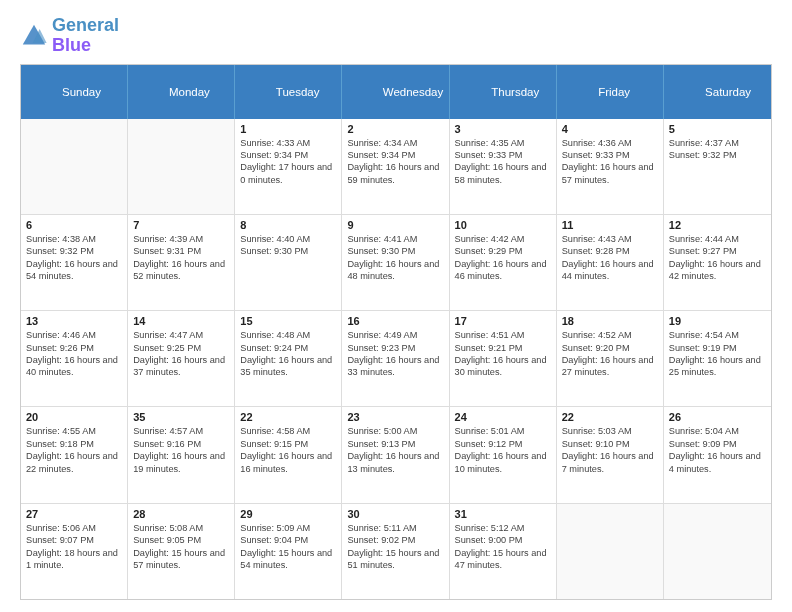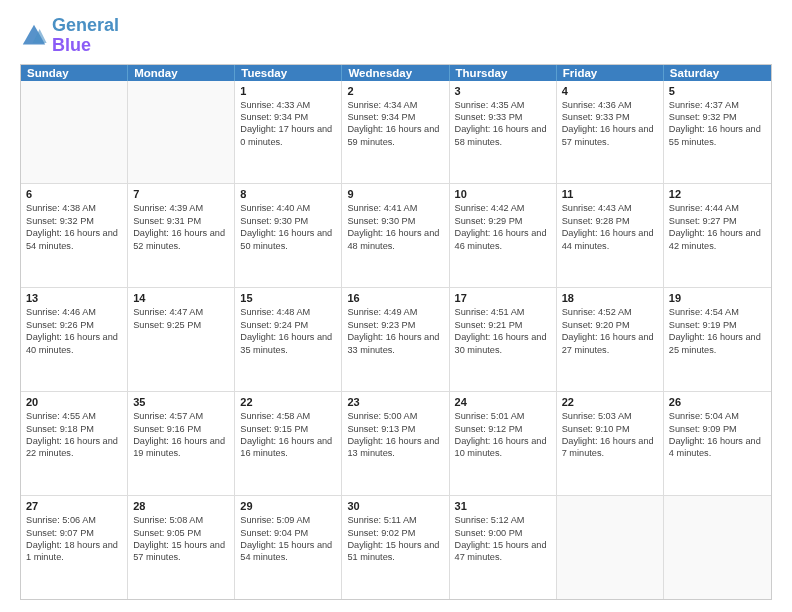--- a/index.html
+++ b/index.html
@@ -62,24 +62,25 @@
       border: 1px solid #ccc;
     }
     .cal-header {
       display: grid;
       grid-template-columns: repeat(7, 1fr);
       background: #3a7fc1;
     }
     .cal-header-cell {
       color: #fff;
       font-size: 11.5px;
-      font-weight: bold;
-      padding: 2px 6px;
+      font-weight: normal;
+      padding: 21px 6px;
       text-align: left;
       border-right: 1px solid #5a9fd1;
+      margin-left: 35px;
     }
     .cal-header-cell:last-child { border-right: none; }
     .cal-body {
       flex: 1;
       display: flex;
       flex-direction: column;
     }
     .cal-row {
       display: grid;
       grid-template-columns: repeat(7, 1fr);
@@ -167,41 +168,39 @@
           <div class="cal-cell">
             <div class="day-num">4</div>
             <div class="cell-line">Sunrise: 4:36 AM</div>
             <div class="cell-line">Sunset: 9:33 PM</div>
             <div class="cell-line">Daylight: 16 hours and 57 minutes.</div>
           </div>
           <div class="cal-cell">
             <div class="day-num">5</div>
             <div class="cell-line">Sunrise: 4:37 AM</div>
             <div class="cell-line">Sunset: 9:32 PM</div>
-            <div class="cell-line">Daylight: 16 hours and 55 minutes.</div>
           </div>
         </div>
         <div class="cal-row">
           <div class="cal-cell">
             <div class="day-num">6</div>
             <div class="cell-line">Sunrise: 4:38 AM</div>
             <div class="cell-line">Sunset: 9:32 PM</div>
             <div class="cell-line">Daylight: 16 hours and 54 minutes.</div>
           </div>
           <div class="cal-cell">
             <div class="day-num">7</div>
             <div class="cell-line">Sunrise: 4:39 AM</div>
             <div class="cell-line">Sunset: 9:31 PM</div>
             <div class="cell-line">Daylight: 16 hours and 52 minutes.</div>
           </div>
           <div class="cal-cell">
             <div class="day-num">8</div>
             <div class="cell-line">Sunrise: 4:40 AM</div>
             <div class="cell-line">Sunset: 9:30 PM</div>
-            <div class="cell-line">Daylight: 16 hours and 50 minutes.</div>
           </div>
           <div class="cal-cell">
             <div class="day-num">9</div>
             <div class="cell-line">Sunrise: 4:41 AM</div>
             <div class="cell-line">Sunset: 9:30 PM</div>
             <div class="cell-line">Daylight: 16 hours and 48 minutes.</div>
           </div>
           <div class="cal-cell">
             <div class="day-num">10</div>
             <div class="cell-line">Sunrise: 4:42 AM</div>
@@ -225,20 +224,21 @@
           <div class="cal-cell">
             <div class="day-num">13</div>
             <div class="cell-line">Sunrise: 4:46 AM</div>
             <div class="cell-line">Sunset: 9:26 PM</div>
             <div class="cell-line">Daylight: 16 hours and 40 minutes.</div>
           </div>
           <div class="cal-cell">
             <div class="day-num">14</div>
             <div class="cell-line">Sunrise: 4:47 AM</div>
             <div class="cell-line">Sunset: 9:25 PM</div>
+            <div class="cell-line">Daylight: 16 hours and 37 minutes.</div>
           </div>
           <div class="cal-cell">
             <div class="day-num">15</div>
             <div class="cell-line">Sunrise: 4:48 AM</div>
             <div class="cell-line">Sunset: 9:24 PM</div>
             <div class="cell-line">Daylight: 16 hours and 35 minutes.</div>
           </div>
           <div class="cal-cell">
             <div class="day-num">16</div>
             <div class="cell-line">Sunrise: 4:49 AM</div>

